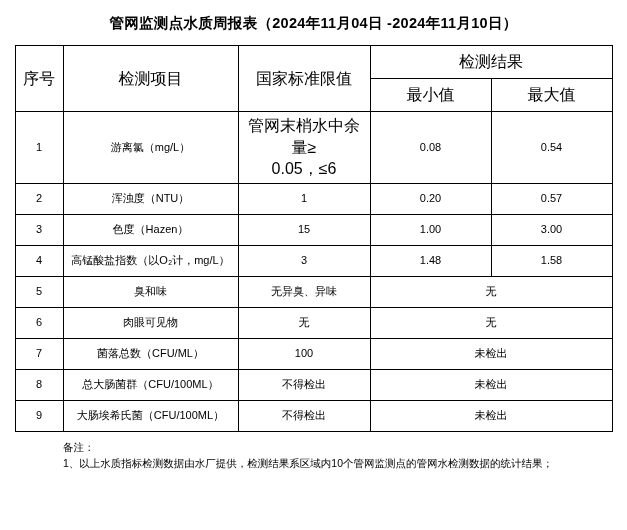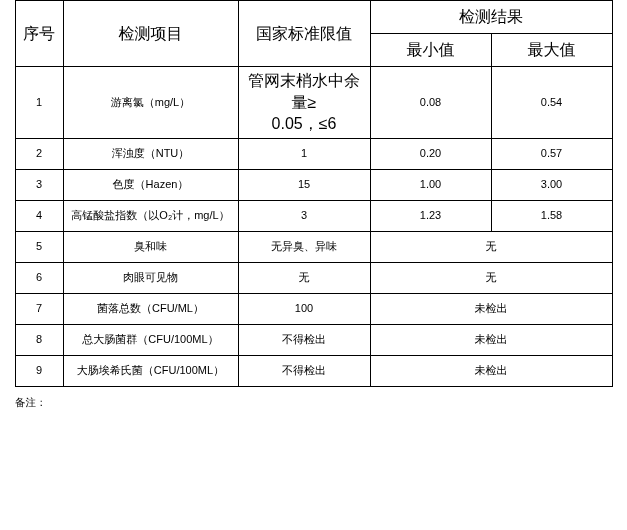--- a/index.html
+++ b/index.html
@@ -60,28 +60,30 @@
     line-height: 1.3;
   }
   .notes {
     margin: 7px 15px 0 15px;
     font-size: 10.5px;
     line-height: 1.55;
     color: #000;
   }
   .notes div {
     white-space: nowrap;
+    margin-left: 48px;
   }
   .item-label { font-size: 11px; }
 </style>
 </head>
 <body>
 
 <div class="page">
 
+  <div class="title">管网监测点水质周报表（2024年11月04日 -2024年11月10日）</div>
 
   <table class="report">
     <colgroup>
       <col class="col-no">
       <col class="col-item">
       <col class="col-std">
       <col class="col-min">
       <col class="col-max">
     </colgroup>
     <tbody>
@@ -120,21 +122,21 @@
         <td class="item-label">色度（Hazen）</td>
         <td>15</td>
         <td>1.00</td>
         <td>3.00</td>
       </tr>
 
       <tr class="rowh">
         <td>4</td>
         <td class="item-label">高锰酸盐指数（以O₂计，mg/L）</td>
         <td>3</td>
-        <td>1.23</td>
+        <td>1.48</td>
         <td>1.58</td>
       </tr>
 
       <tr class="rowh">
         <td>5</td>
         <td class="item-label">臭和味</td>
         <td>无异臭、异味</td>
         <td colspan="2">无</td>
       </tr>
 
@@ -163,15 +165,16 @@
         <td>9</td>
         <td class="item-label">大肠埃希氏菌（CFU/100ML）</td>
         <td>不得检出</td>
         <td colspan="2">未检出</td>
       </tr>
     </tbody>
   </table>
 
   <div class="notes">
     <div>备注：</div>
+    <div>1、以上水质指标检测数据由水厂提供，检测结果系区域内10个管网监测点的管网水检测数据的统计结果；</div>
   </div>
 
 </div>
 
 </body></html>

